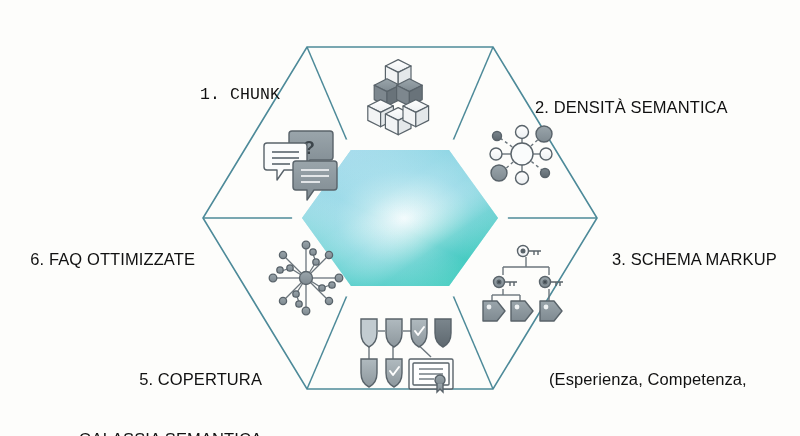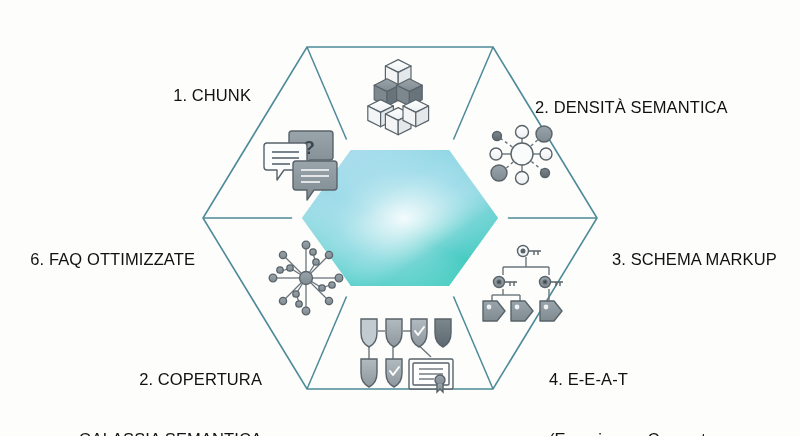--- a/index.html
+++ b/index.html
@@ -303,40 +303,39 @@
         <path d="M32 32 H70 A3 3 0 0 1 73 35 V58 A3 3 0 0 1 70 61 H50 L43 71 L43 61 H32 A3 3 0 0 1 29 58 V35 A3 3 0 0 1 32 32 Z" fill="url(#gMid)"></path>
         <g stroke="#eceff1" stroke-width="1.8">
           <line x1="37" y1="41" x2="65" y2="41"></line>
           <line x1="37" y1="47" x2="65" y2="47"></line>
           <line x1="37" y1="53" x2="56" y2="53"></line>
         </g>
       </g>
     </g>
   </svg>
 
-  <div class="label label-left" style="right: 549px; top: 45px; width: 250px;">
+  <div class="label label-left" style="right: 520px; top: 45px; width: 250px; font-family: Liberation Mono, monospace;">
     <div>1. CHUNK</div>
   </div>
 
   <div class="label label-right" style="left: 535px; top: 57px; width: 260px;">
     <div>2. DENSITÀ SEMANTICA</div>
   </div>
 
   <div class="label label-right" style="left: 612px; top: 209px; width: 190px;">
     <div>3. SCHEMA MARKUP</div>
   </div>
 
   <div class="label label-right" style="left: 549px; top: 329px; width: 250px;">
-    <div>4. E-E-A-T</div>
     <div>(Esperienza, Competenza,</div>
     
   </div>
 
   <div class="label label-left" style="right: 538px; top: 329px; width: 260px;">
-    <div>2. COPERTURA</div>
+    <div>5. COPERTURA</div>
     <div>GALASSIA SEMANTICA</div>
   </div>
 
   <div class="label label-left" style="right: 605px; top: 209px; width: 200px;">
     <div>6. FAQ OTTIMIZZATE</div>
   </div>
 
 </div>
 
 </body></html>

